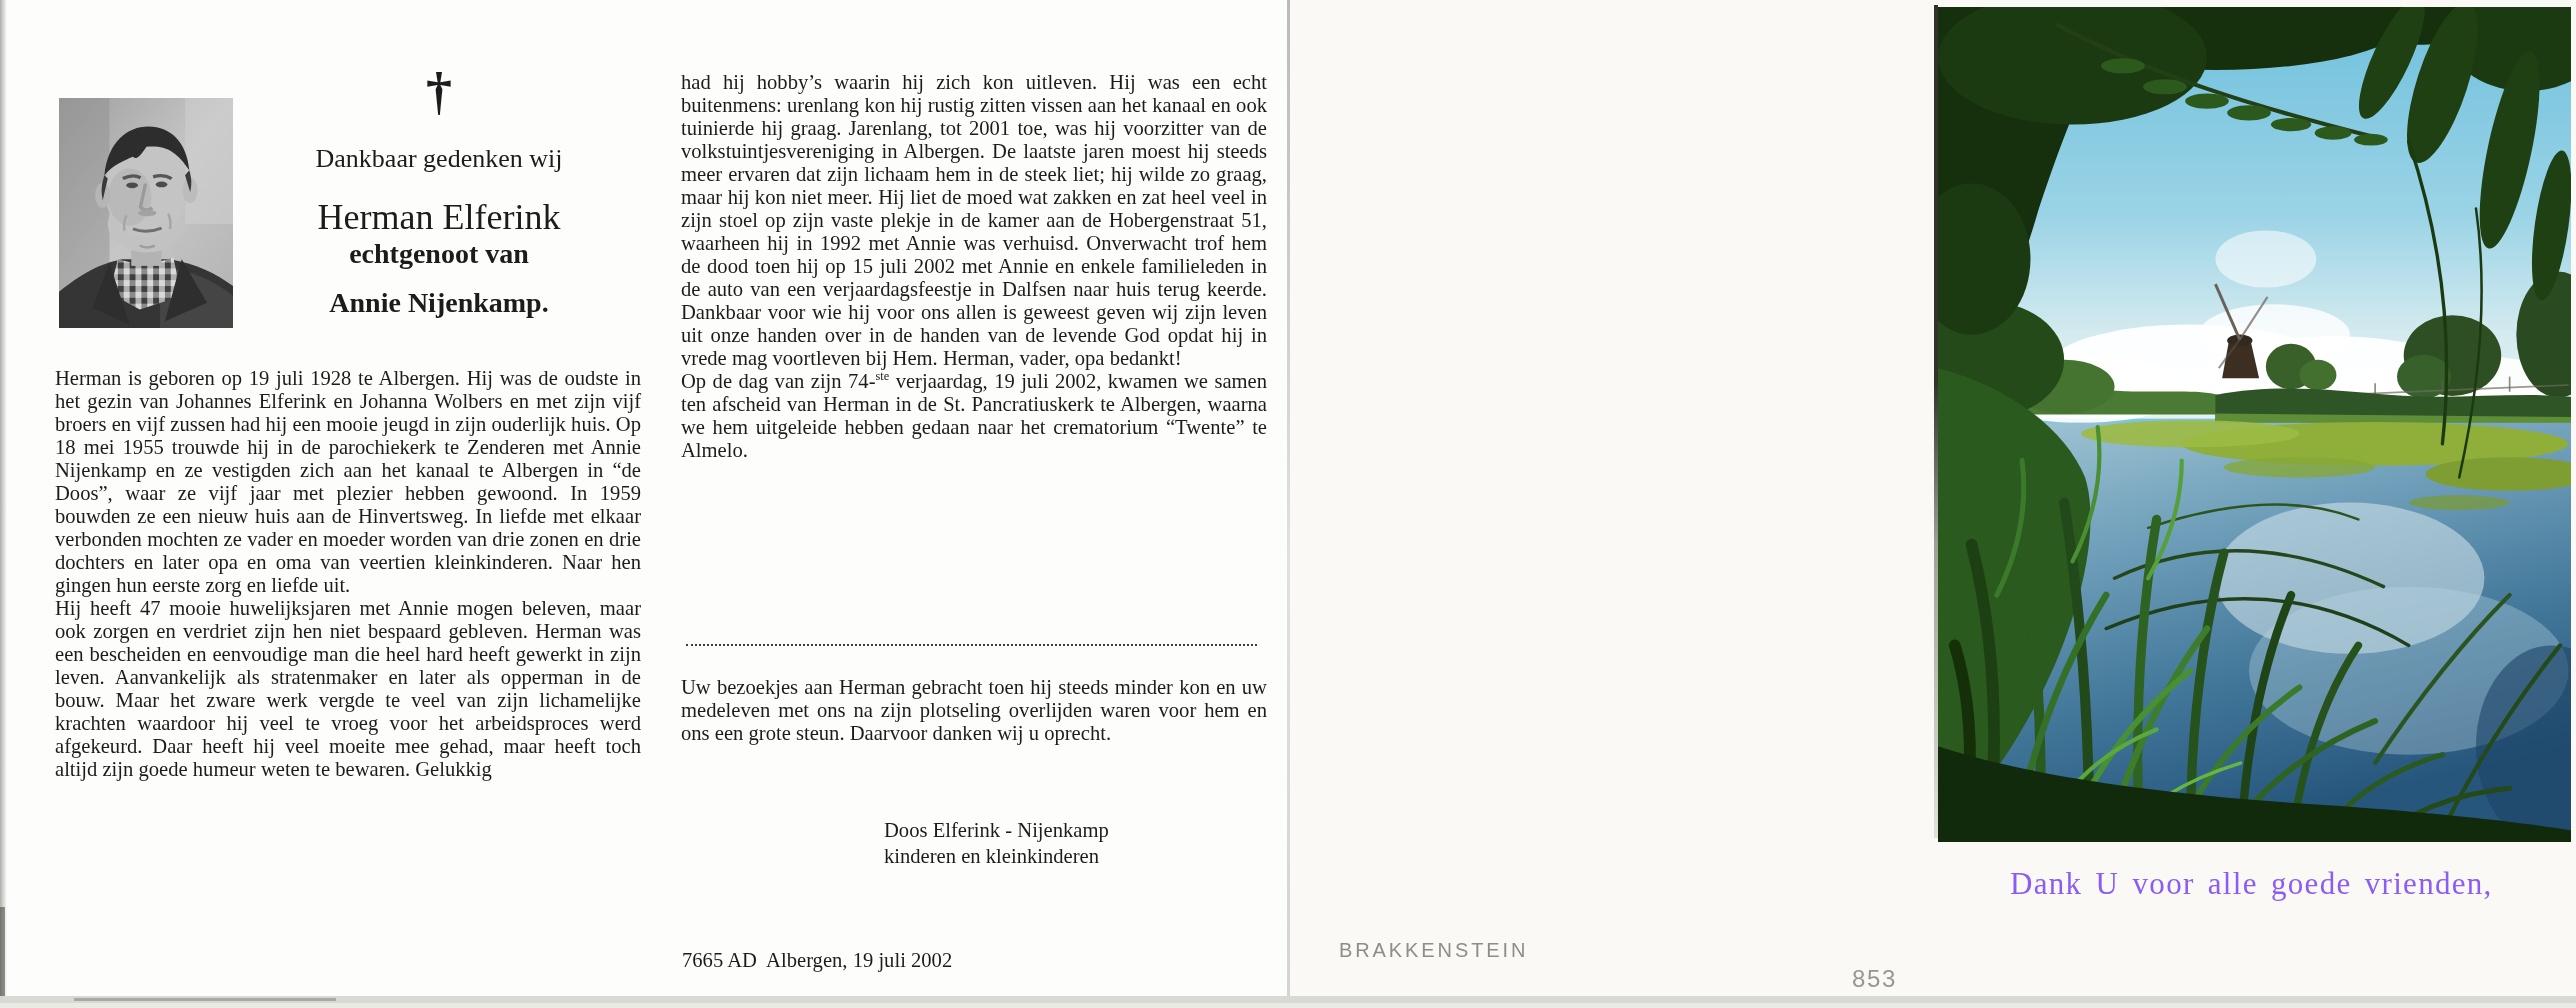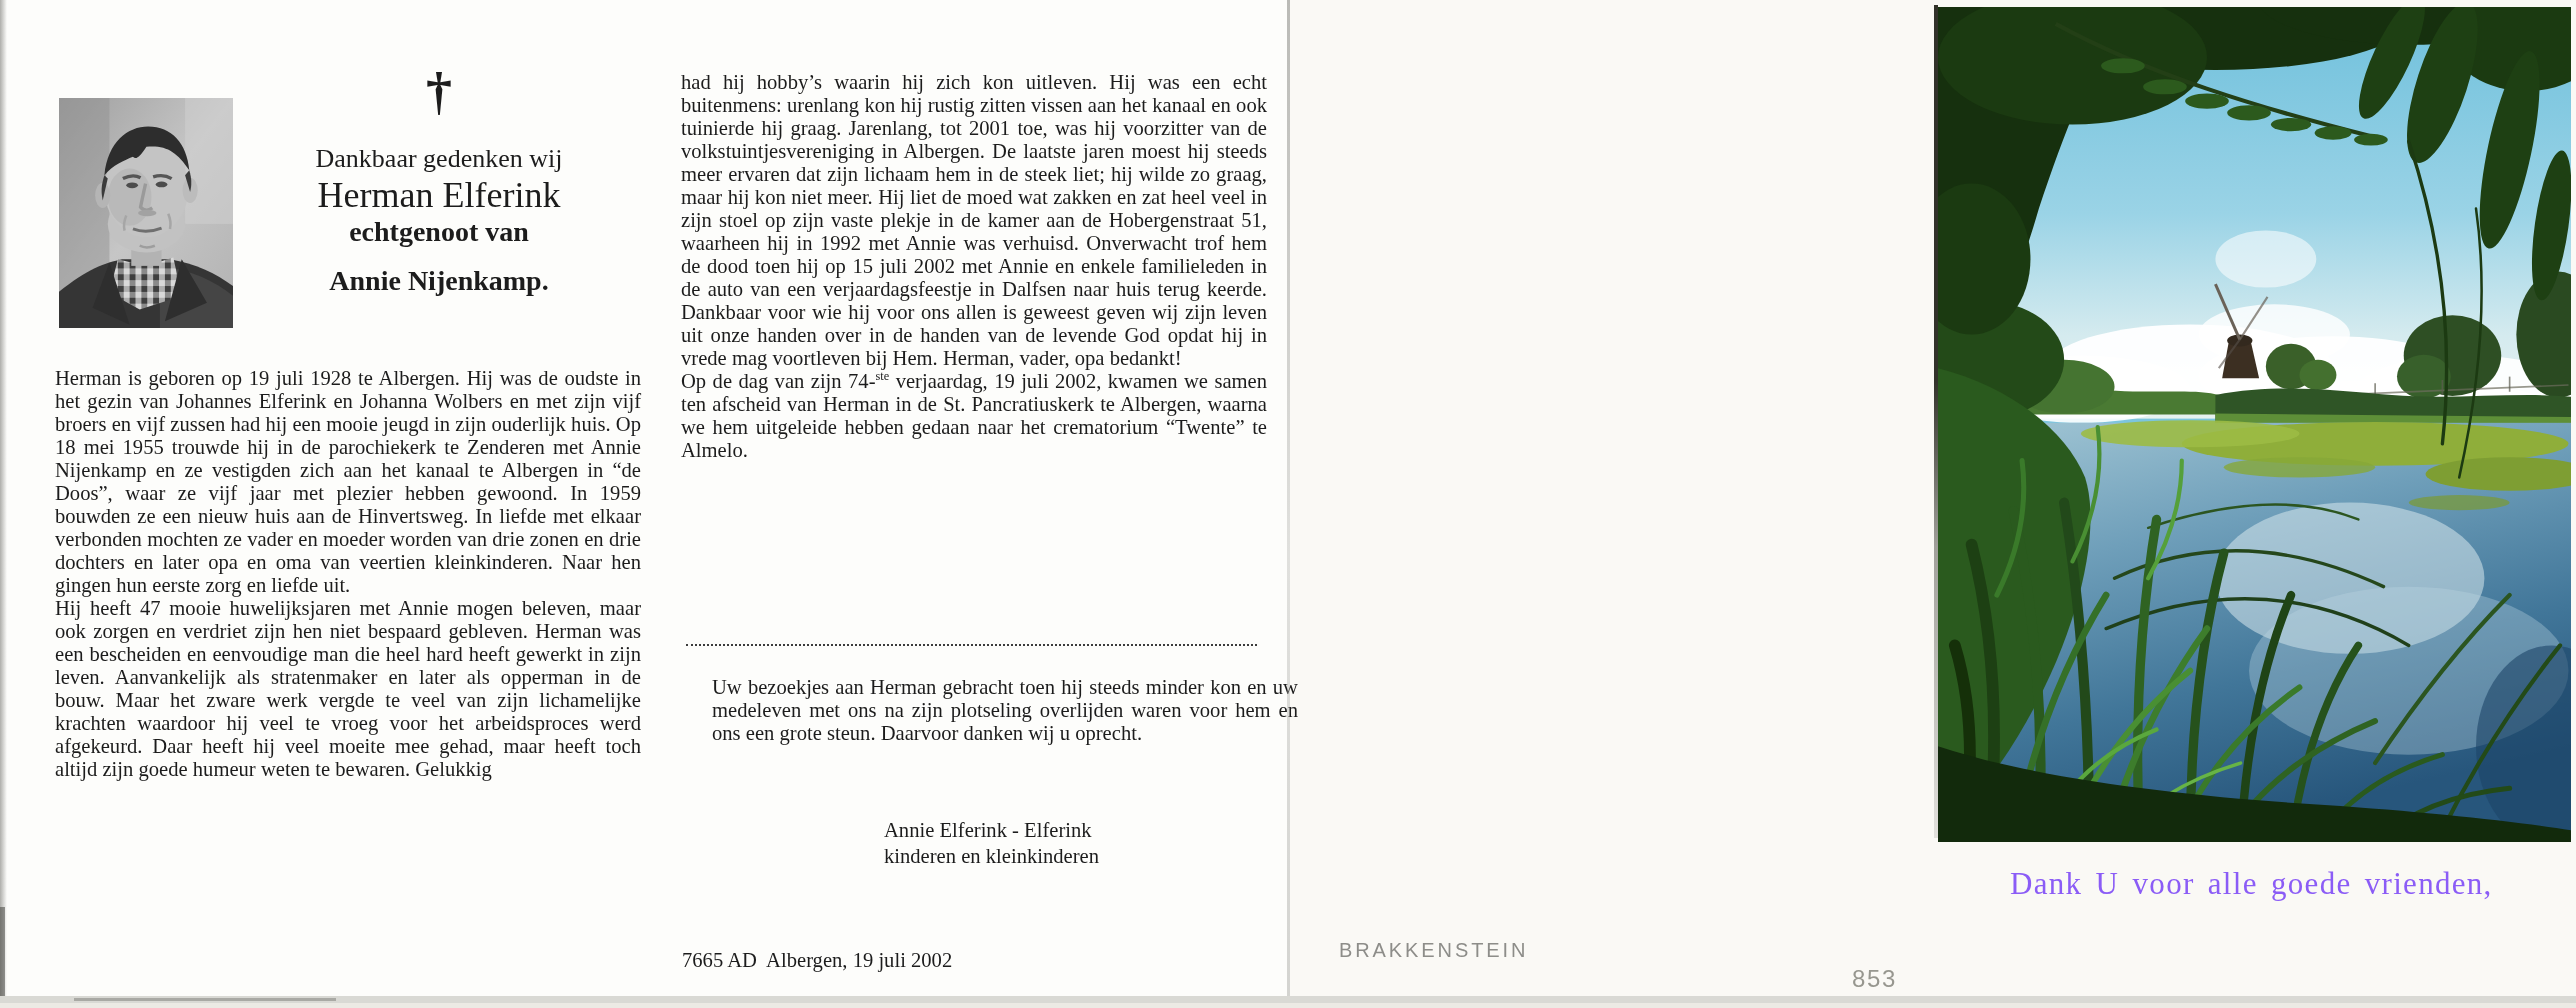--- a/index.html
+++ b/index.html
@@ -24,35 +24,35 @@
                  background:linear-gradient(to bottom,#32322a 0 45%, rgba(50,50,42,.45) 65%, rgba(50,50,42,.12)); }
 
   
   .portrait { position:absolute; left:59px; top:98px; width:174px; height:230px; overflow:hidden; }
   .portrait svg { display:block; width:100%; height:100%; }
 
   
   .header { position:absolute; left:252px; top:67px; width:374px; text-align:center; }
   .cross  { font-size:52px; line-height:50px; font-weight:bold; }
   .intro  { margin-top:27px; font-size:26px; }
-  .name   { font-size:36px; }
+  .name   { margin-top:22px; font-size:36px; }
   .rel1   { font-size:28px; font-weight:bold; }
   .rel2   { margin-top:17px;  font-size:28px; font-weight:bold; }
 
   
   .col { position:absolute; width:586px; font-size:20.6px; line-height:23px;
          text-align:justify; text-justify:inter-word; }
   .col p { margin:0; }
   #col1 { left:55px;  top:367px; }
   #col2 { left:681px; top:71px; }
   .sup { vertical-align:super; font-size:0.6em; line-height:0; }
 
   .dotted-rule { position:absolute; left:686px; top:644px; width:571px; height:0;
                  border-top:2.5px dotted #3c3c3c; }
-  #thanks { left:681px; top:676px;margin-left:31px; }
+  #thanks { left:681px; top:676px; }
   .signature { position:absolute; left:884px; top:817px; font-size:20.6px; line-height:26px; }
   .address   { position:absolute; left:682px;  top:889px; font-size:20.6px; line-height:28.6px; white-space:pre; }
 
   
   .publisher { position:absolute; left:1339px; top:939px;
                font-family:"Liberation Sans", sans-serif; font-size:20px; letter-spacing:2.9px; color:#8d8d89; }
   .number    { position:absolute; left:1852px; top:965px;
                font-family:"Liberation Sans", sans-serif; font-size:24px; letter-spacing:1.7px; color:#97978f; }
 
   
@@ -139,21 +139,21 @@
     <p><span>Op de dag van zijn 74-</span><span class="sup">ste</span><span> verjaardag, 19 juli 2002, kwamen we samen ten afscheid van Herman in de St. Pancratiuskerk te Albergen, waarna we hem uitgeleide hebben gedaan naar het crematorium “Twente” te Almelo.</span></p>
   </div>
 
   <div class="dotted-rule"></div>
 
   <div class="col" id="thanks">
     <p>Uw bezoekjes aan Herman gebracht toen hij steeds minder kon en uw medeleven met ons na zijn plotseling overlijden waren voor hem en ons een grote steun. Daarvoor danken wij u oprecht.</p>
   </div>
 
   <div class="signature">
-    <div>Annie Elferink - Elferink</div>
+    <div>Doos Elferink - Nijenkamp</div>
     <div>kinderen en kleinkinderen</div>
   </div>
 
   <div class="address">
     <div>7665 AD  Albergen, 19 juli 2002</div>
     
   </div>
 
   <div class="publisher">BRAKKENSTEIN</div>
   <div class="number">853</div>

